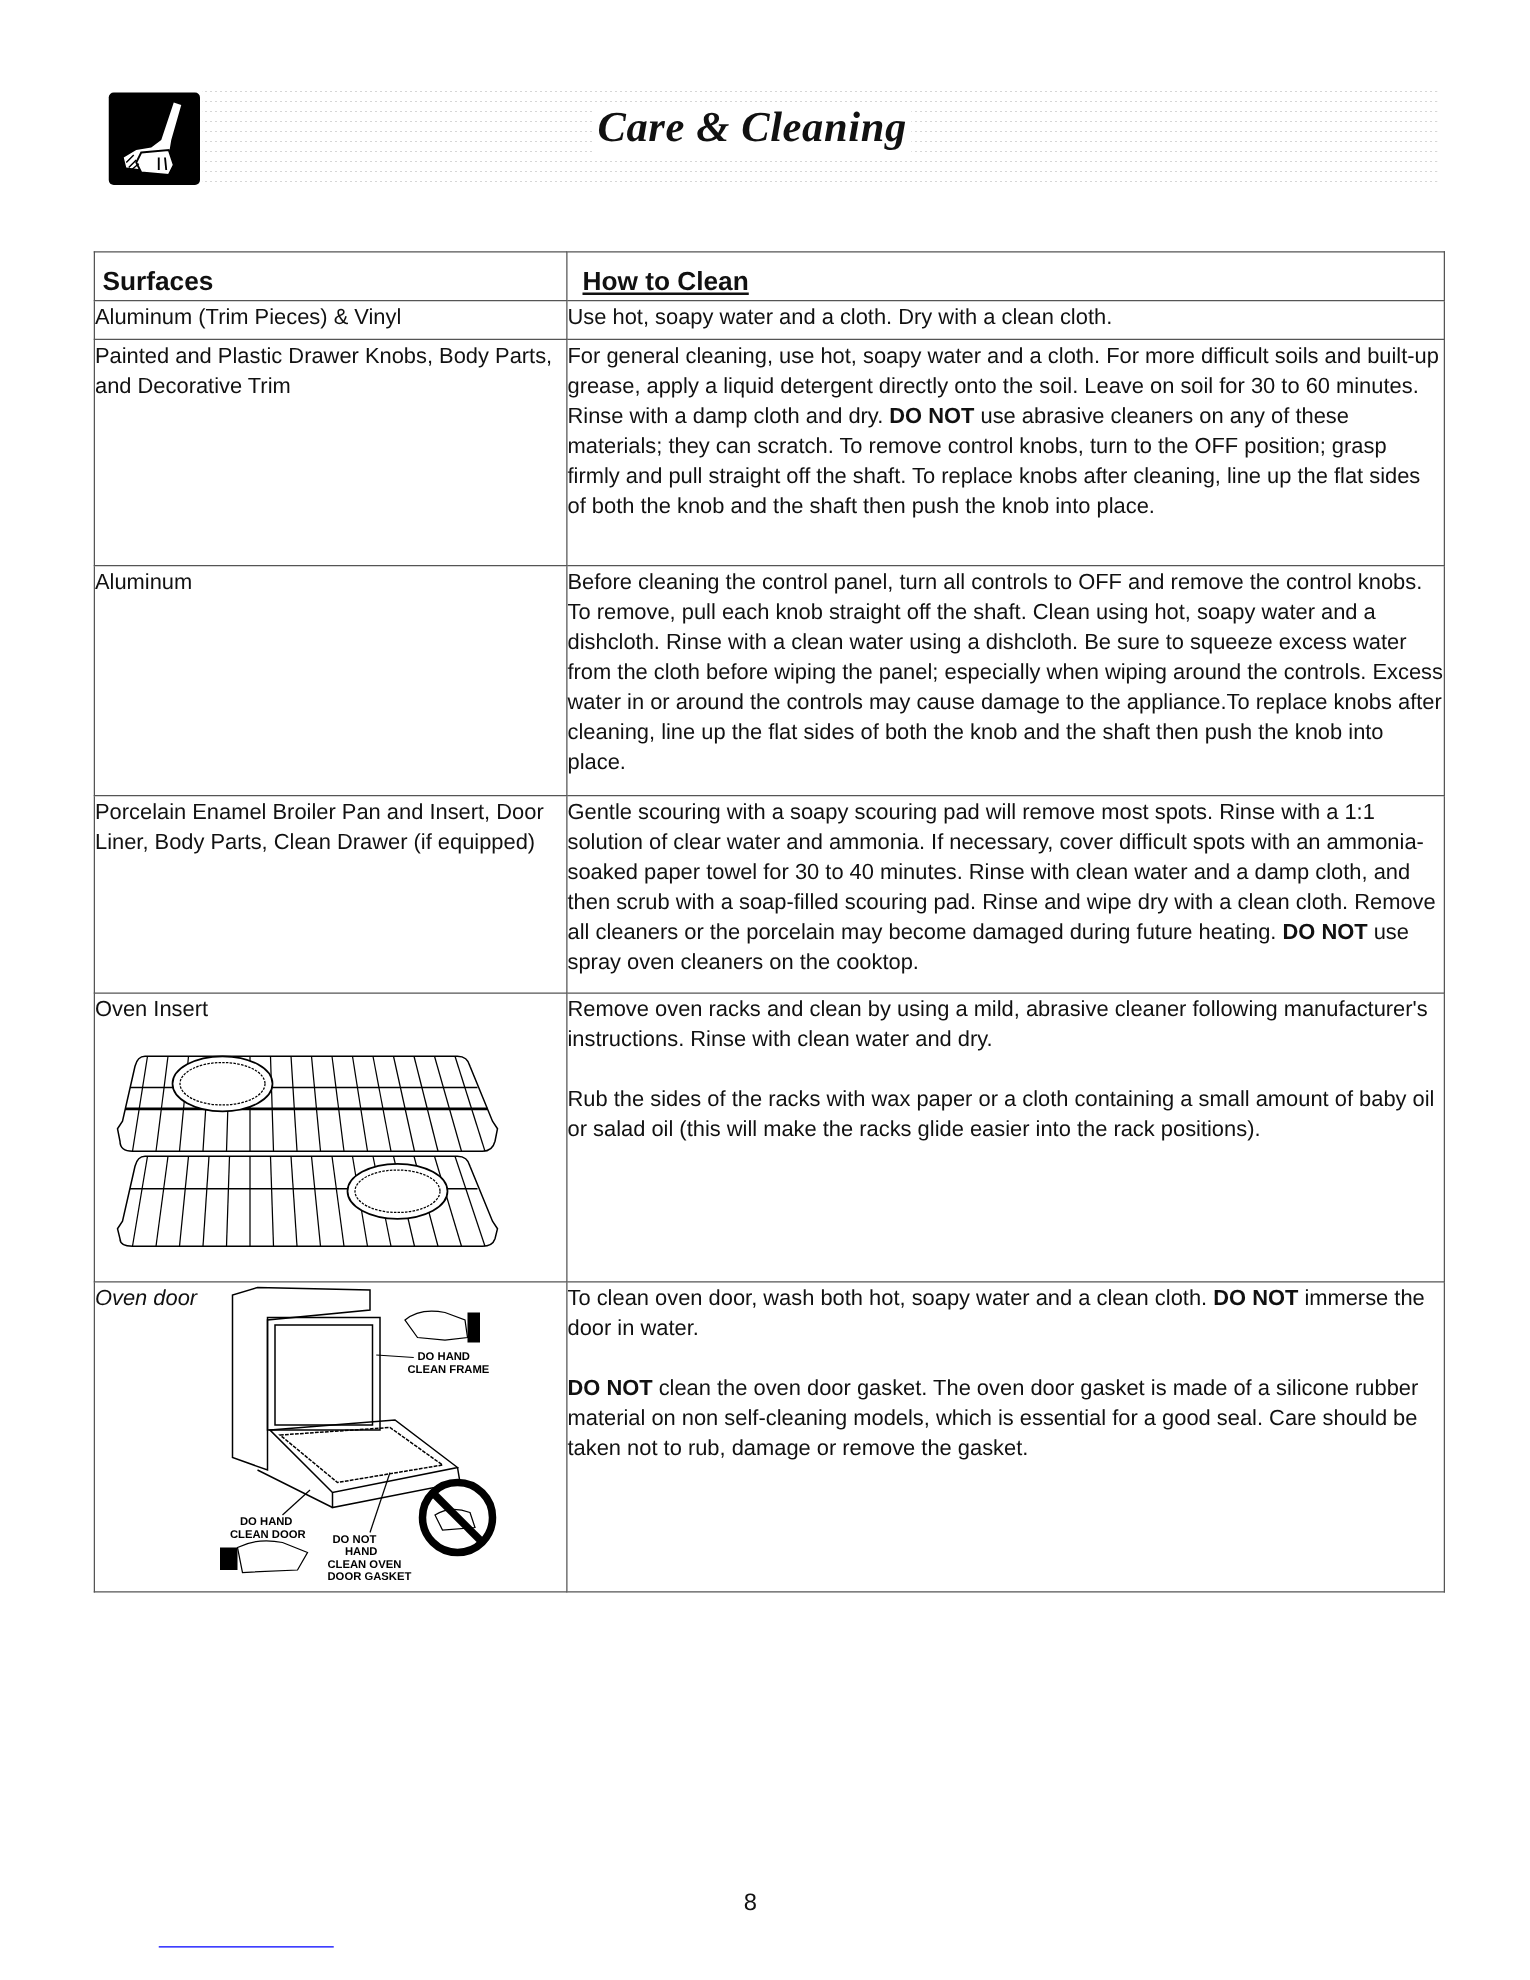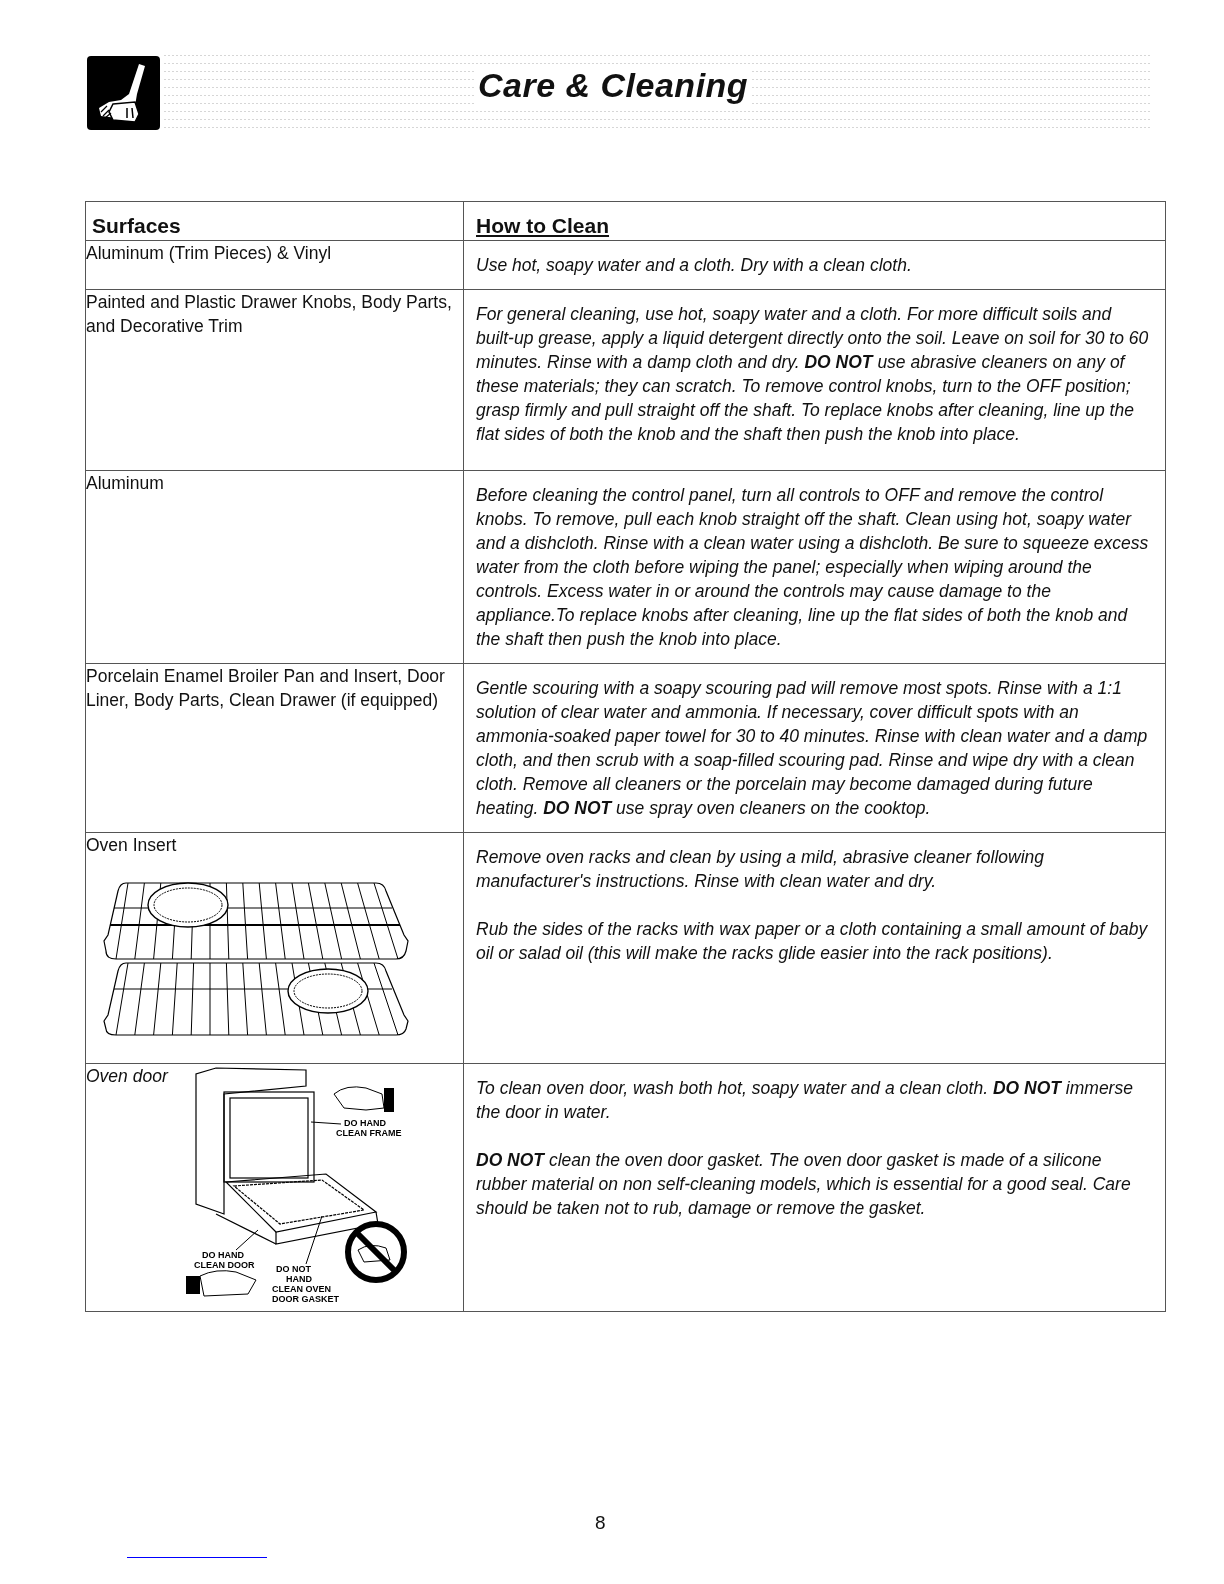--- a/index.html
+++ b/index.html
@@ -1,37 +1,37 @@
 <!DOCTYPE html>
 <html><head>
 <meta charset="utf-8">
 <style>
   html, body { margin: 0; padding: 0; background: #ffffff; }
   body { width: 1224px; height: 1584px; position: relative; overflow: hidden;
          font-family: "Liberation Sans", sans-serif; color: #111; }
-  .banner { position: absolute; left: 84px; top: 40px; width: 1066px; height: 96px; }
+  .banner { position: absolute; left: 84px; top: 58px; width: 1066px; height: 96px; font-family: Liberation Serif, serif; }
   .banner .dots { position: absolute; left: 78px; top: 8px; right: 0; bottom: 6px;
     background-image: repeating-linear-gradient(to bottom, transparent 0, transparent 7px, #c9c9c9 7px, #c9c9c9 8px);
     opacity: 0.75; }
   .banner .dots::after { content: ""; position: absolute; inset: 0;
     background-image: repeating-linear-gradient(to right, #fff 0, #fff 2px, transparent 2px, transparent 4px); }
   .icon-box { position: absolute; left: 3px; top: 16px; width: 73px; height: 74px; background: #000;
     border-radius: 4px; }
   .icon-box svg { position: absolute; left: 0; top: 0; }
   .banner-title { position: absolute; left: 390px; top: 26px; font-size: 34px; font-weight: bold;
     font-style: italic; background: #fff; padding: 0 4px; letter-spacing: 0.5px; }
 
-  table.care { position: absolute; left: 85px; top: 201px; width: 1081px; border-collapse: collapse; }
+  table.care { position: absolute; left: 75px; top: 201px; width: 1081px; border-collapse: collapse; }
   table.care td, table.care th { border: 1px solid #555; vertical-align: top; text-align: left; padding: 0; }
   table.care th { font-size: 21px; font-weight: bold; padding: 12px 0 0 6px; height: 26px; }
   table.care th.c2 { padding-left: 12px; text-decoration: underline; }
   .c1 { width: 371px; }
   td.surf { font-size: 17.5px; line-height: 24px; padding: 9px 6px 0 6px; }
   td.how { font-size: 17.5px; line-height: 24px; padding: 9px 5px 0 12px; text-align: justify; }
-  td.how p { margin: 12px; font-style: italic; }
+  td.how p { margin: 0; }
   td.how p + p { margin-top: 24px; }
   b { font-weight: bold; }
   .r1 td { height: 30px; }
   .r2 td { height: 180px; }
   .r3 td { height: 183px; }
   .r4 td { height: 157px; }
   .r5 td { height: 230px; }
   .r6 td { height: 247px; }
   .illus { display: block; margin-top: 6px; }
   .door-wrap { position: relative; }

